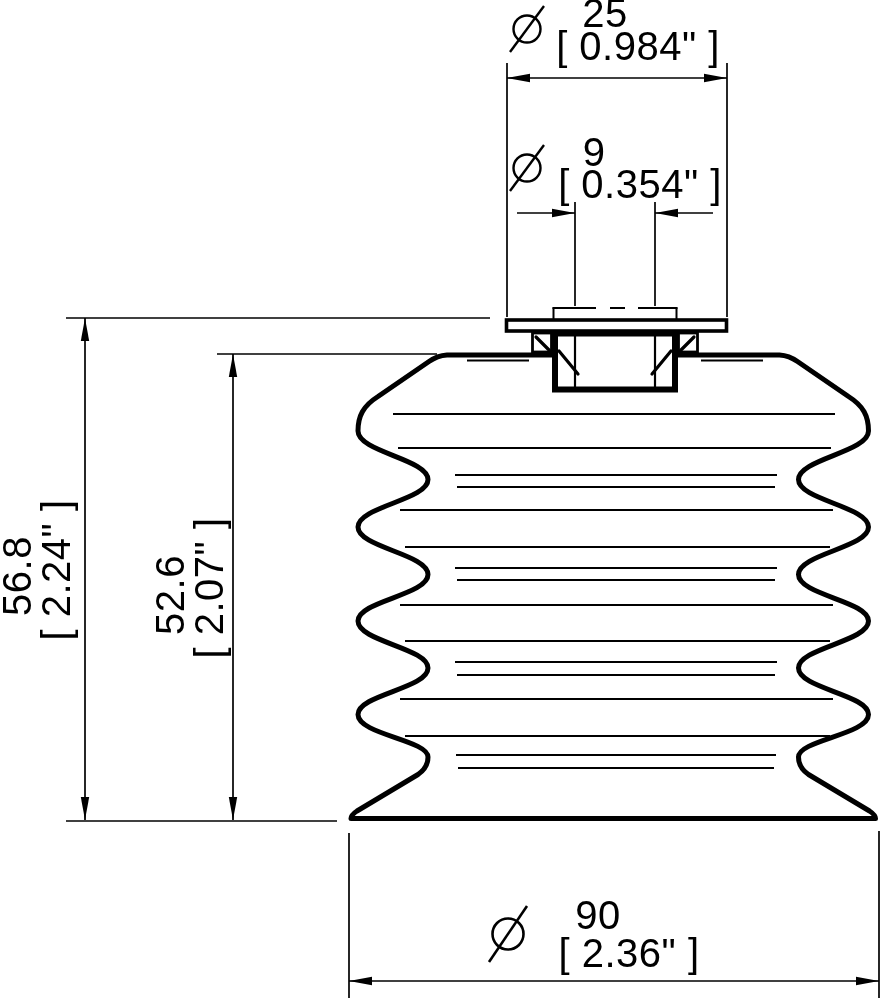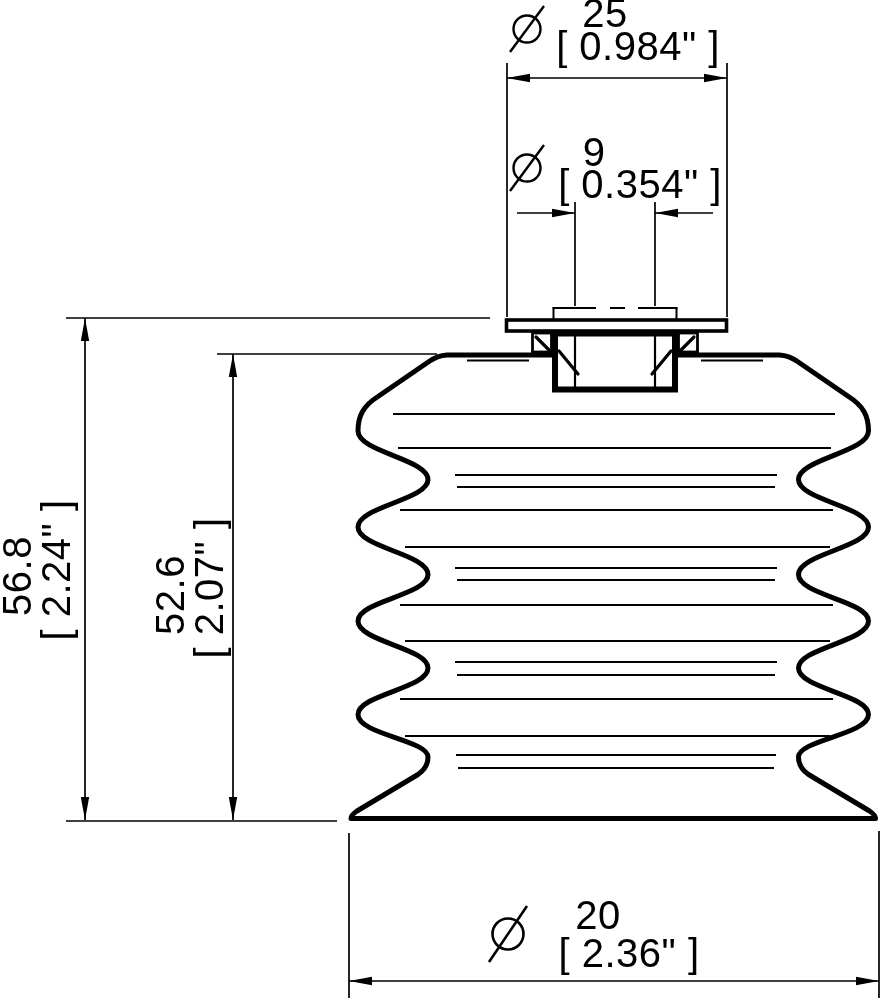--- a/index.html
+++ b/index.html
@@ -155,16 +155,16 @@
 
   <span class="dim-text ctr" style="left:594px;top:152px;">9</span>
   <span class="dim-text ctr" style="left:640px;top:184px;">[ 0.354" ]</span>
 
   <span class="dim-text rot" style="left:17px;top:576px;">56.8</span>
   <span class="dim-text rot" style="left:56px;top:570px;">[ 2.24" ]</span>
 
   <span class="dim-text rot" style="left:170px;top:595px;">52.6</span>
   <span class="dim-text rot" style="left:209px;top:588px;">[ 2.07" ]</span>
 
-  <span class="dim-text ctr" style="left:598px;top:915px;">20</span>
+  <span class="dim-text ctr" style="left:598px;top:915px;">90</span>
   <span class="dim-text ctr" style="left:629px;top:953px;">[ 2.36" ]</span>
 
 </div>
 
 </body></html>

